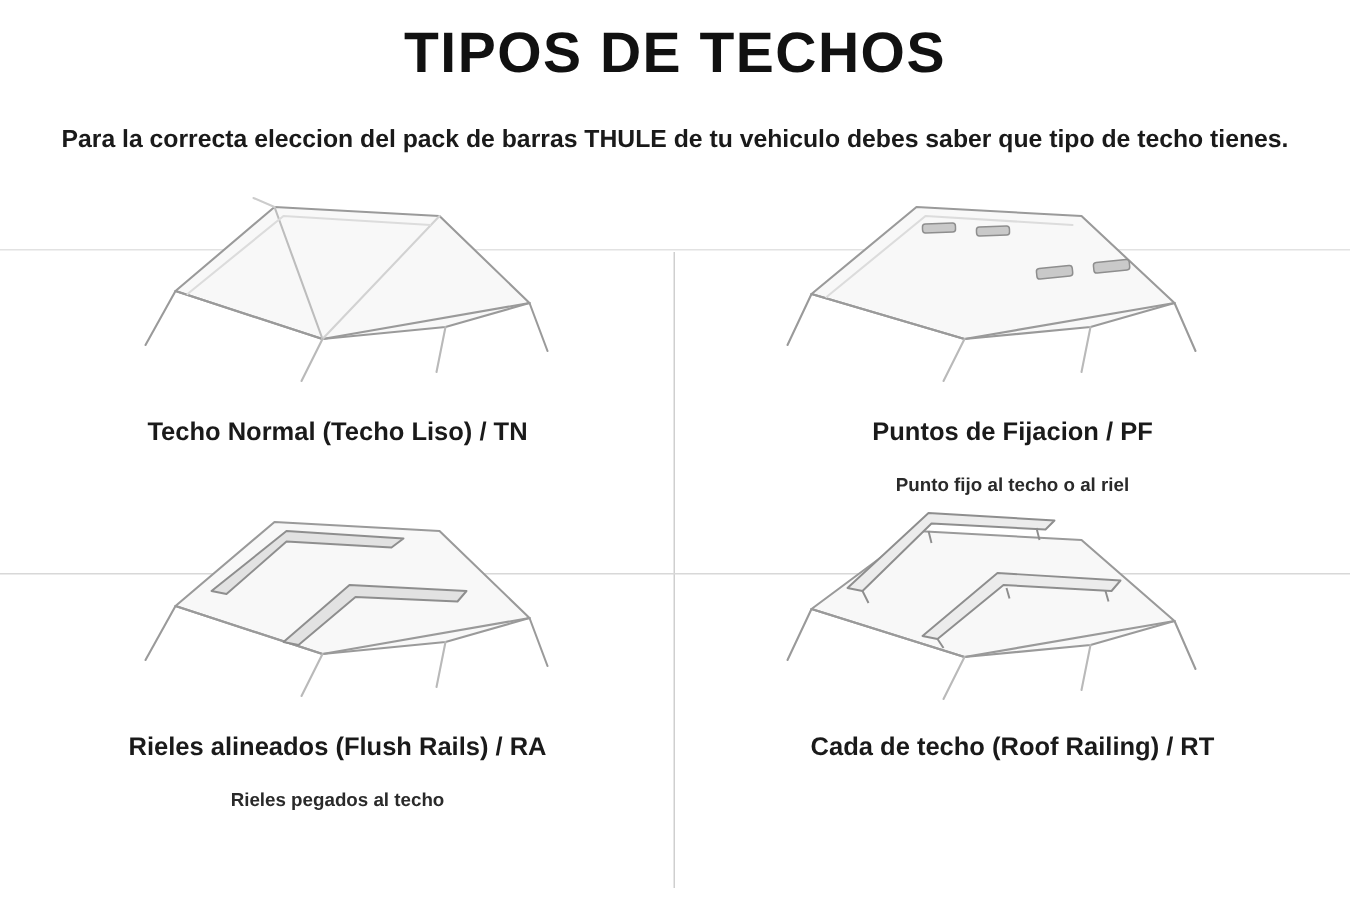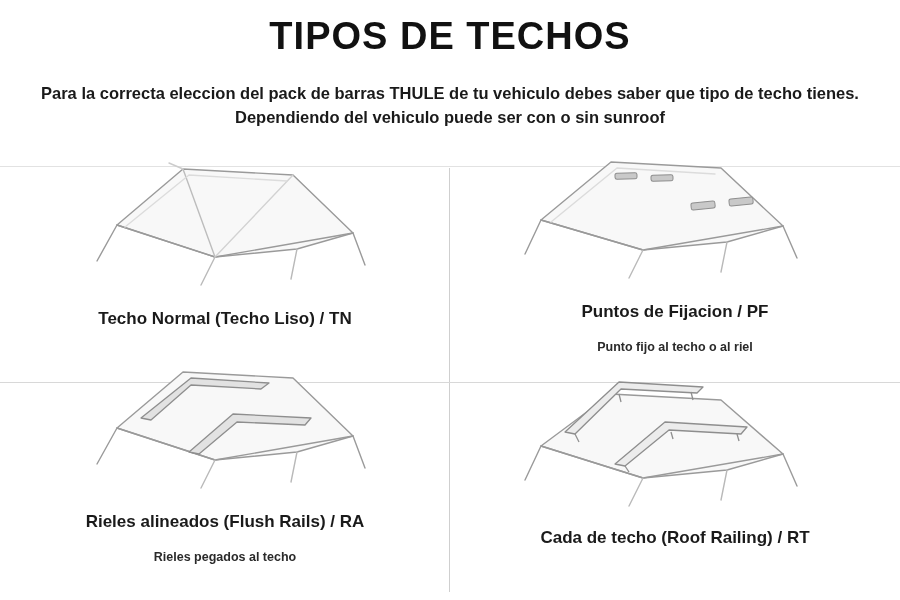--- a/index.html
+++ b/index.html
@@ -47,21 +47,21 @@
     grid-template-columns: 1fr 1fr;
     grid-template-rows: 1fr 1fr;
     width: 900px;
     height: 420px;
   }
   .cell {
     position: relative;
     display: flex;
     flex-direction: column;
     align-items: center;
-    justify-content: center;
+    justify-content: flex-start;
   }
   .art {
     width: 320px;
     height: 150px;
     margin-top: 2px;
   }
   .art svg {
     display: block;
     width: 320px;
     height: 150px;
@@ -108,21 +108,20 @@
 </style>
 </head>
 <body>
 
 <div class="page">
 
   <h1 class="title">TIPOS DE TECHOS</h1>
 
   <div class="subtitle-block">
     <div class="subtitle-line">Para la correcta eleccion del pack de barras THULE de tu vehiculo debes saber que tipo de techo tienes.</div>
-    <div class="subtitle-line">Dependiendo del vehiculo puede ser con o sin sunroof</div>
   </div>
 
   <div class="top-rule"></div>
   <div class="v-divider"></div>
   <div class="h-divider"></div>
 
   <div class="grid">
 
     <div class="cell">
       <div class="art">

